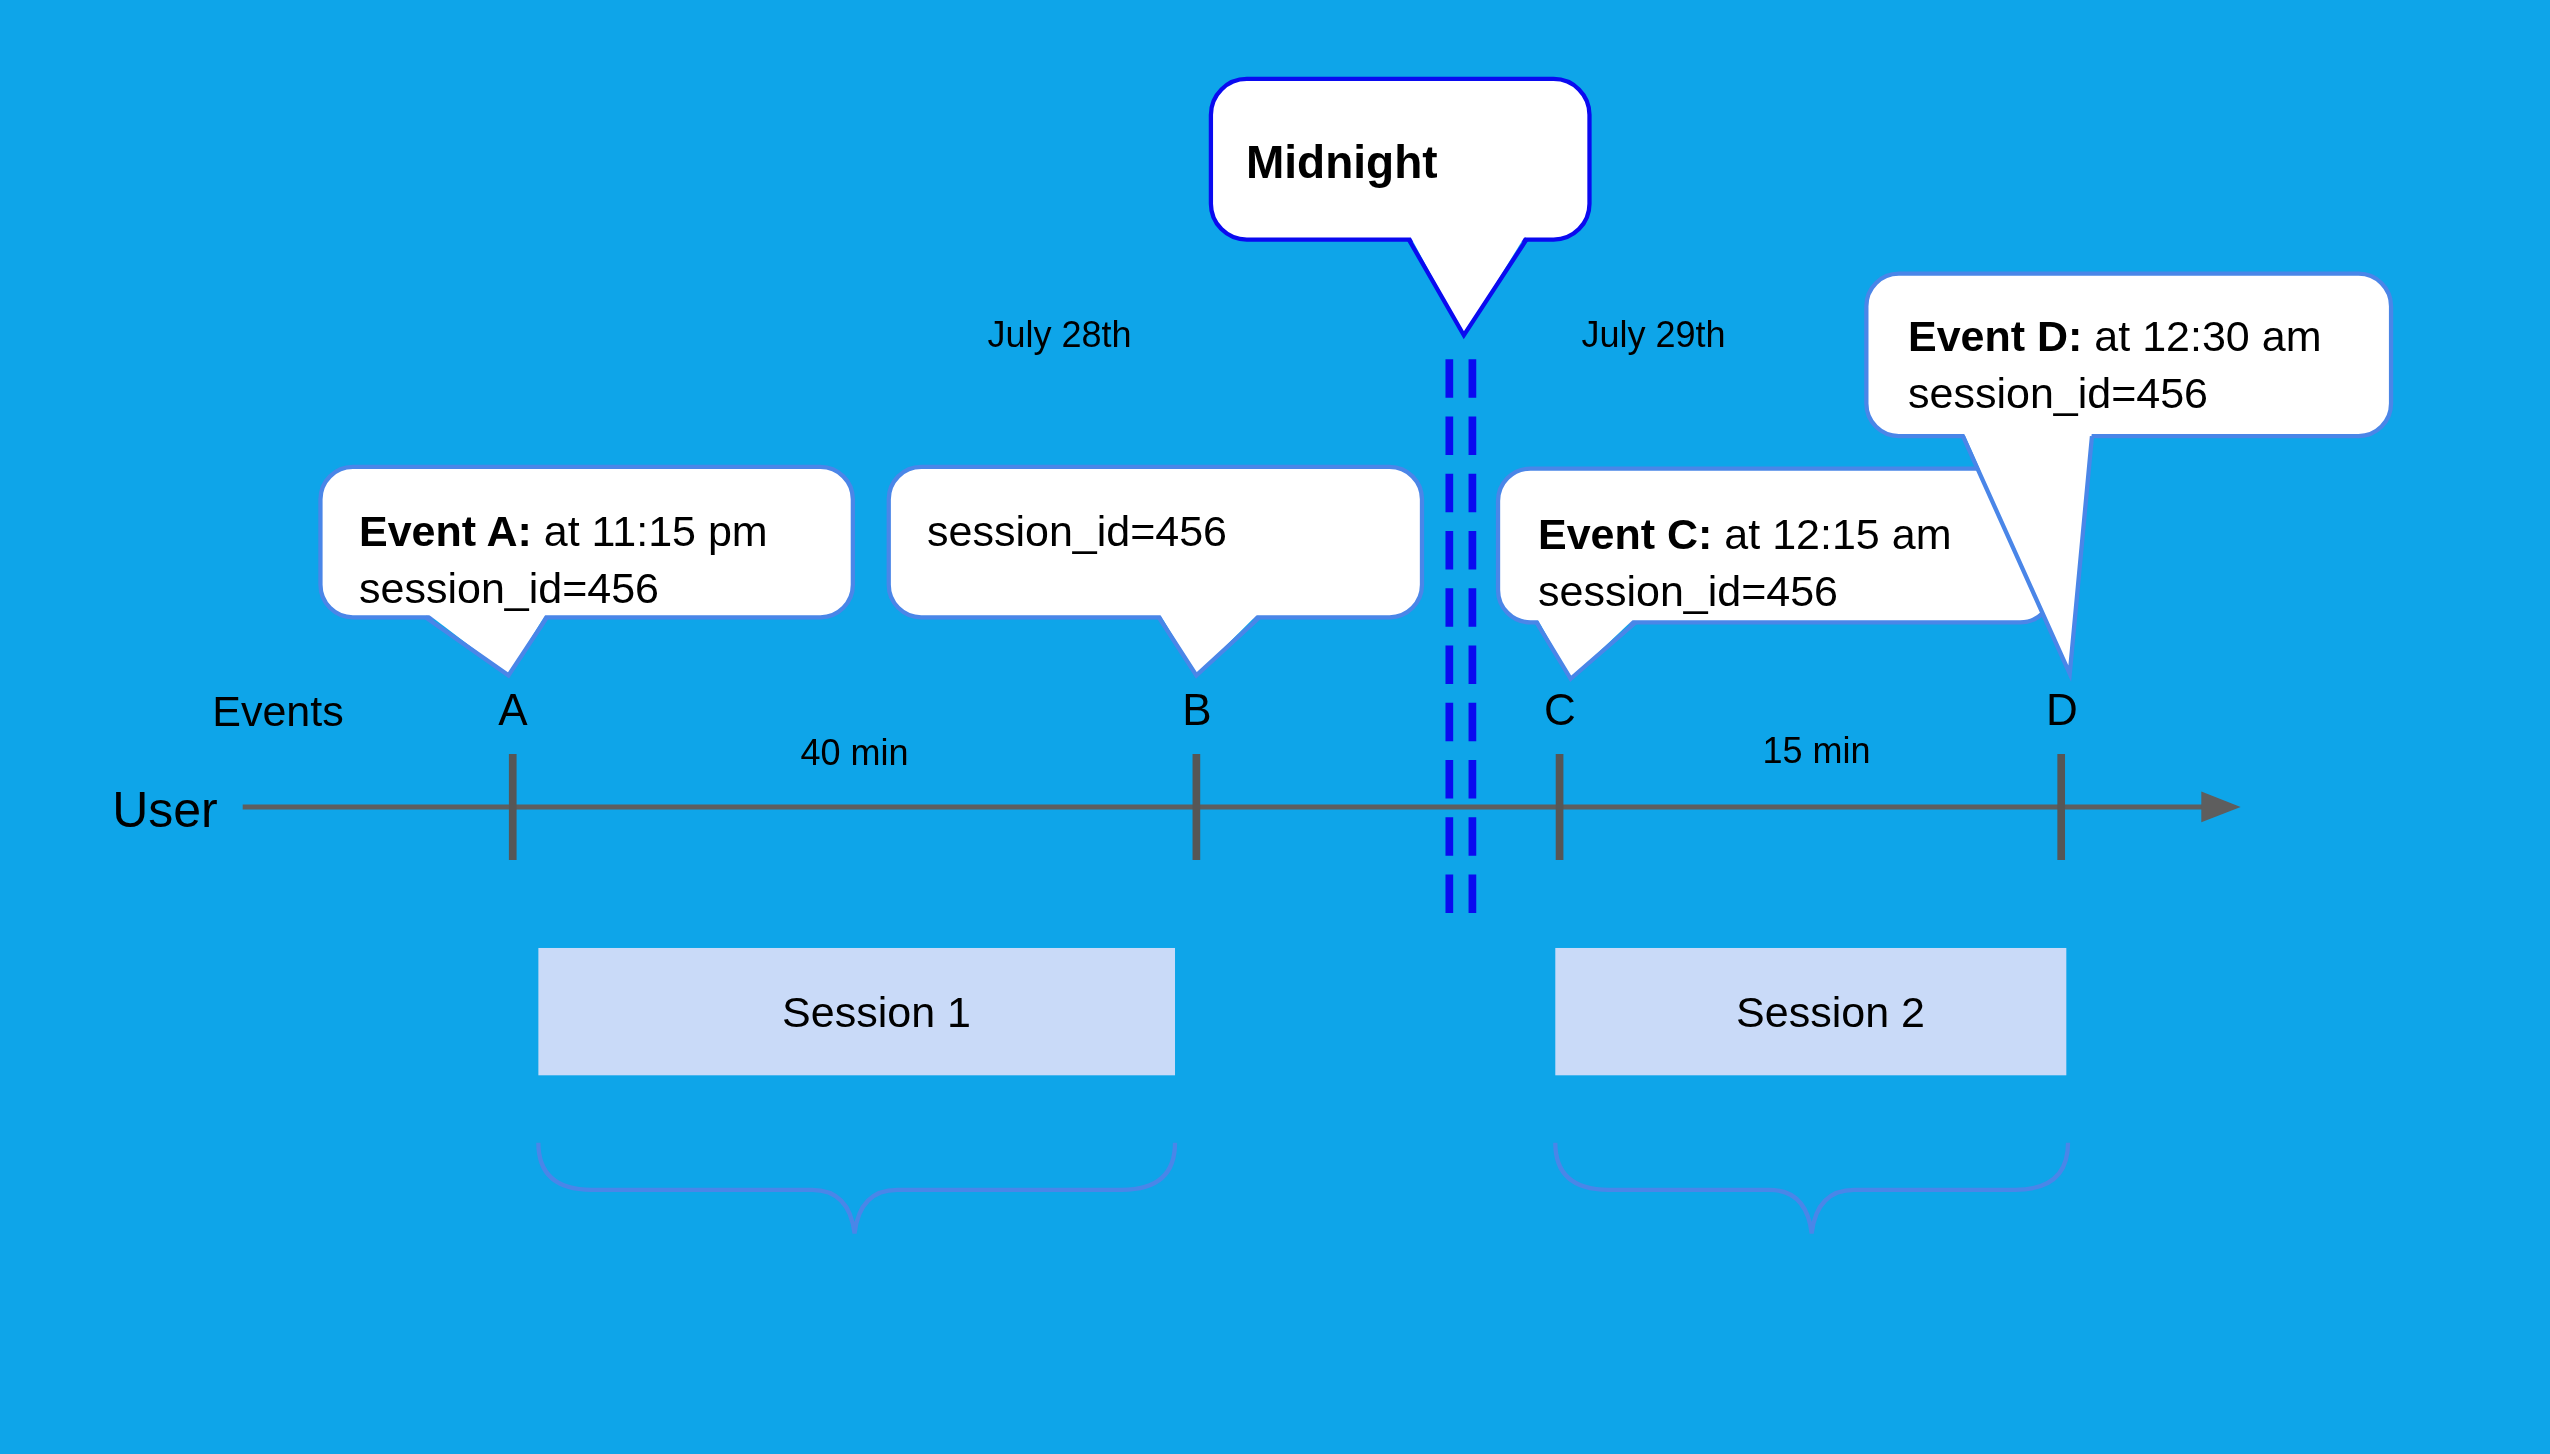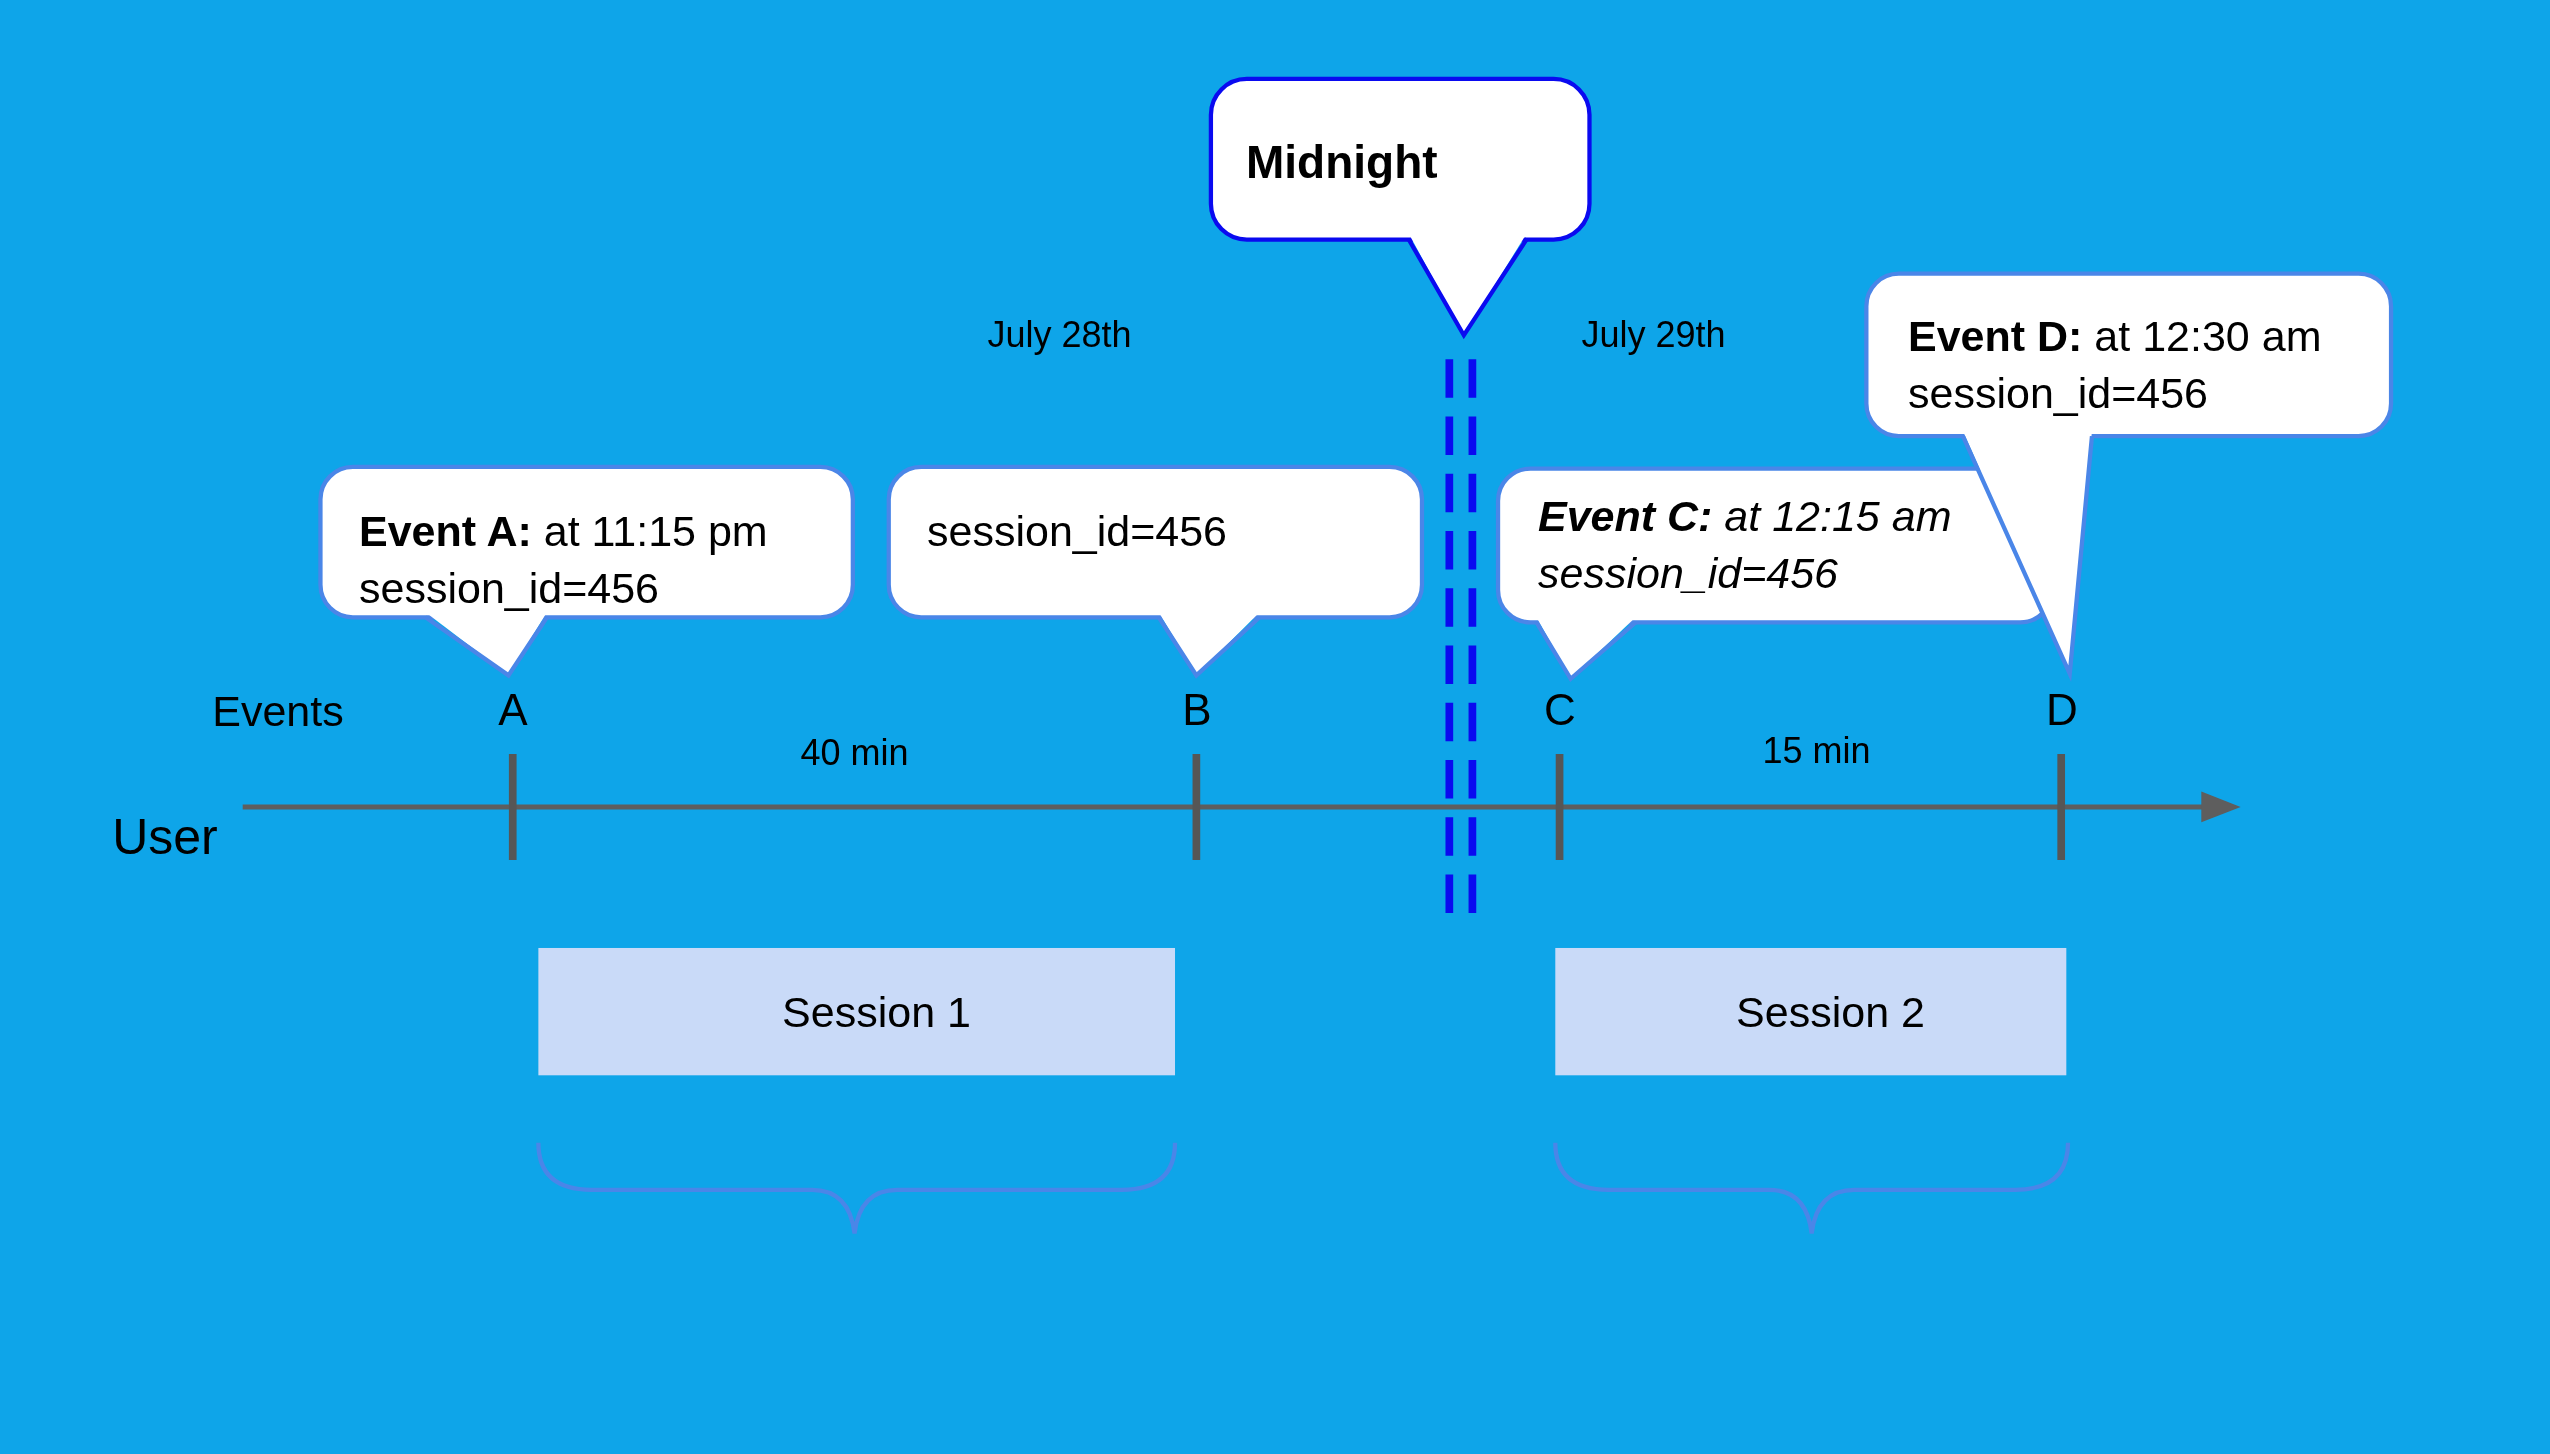--- a/index.html
+++ b/index.html
@@ -107,38 +107,38 @@
 
   <div class="txt callout-text" style="left:359px; top:503px;">
     <div><b>Event A:</b><span> at 11:15 pm</span></div>
     <div>session_id=456</div>
   </div>
 
   <div class="txt callout-text" style="left:927px; top:503px;">
     <div>session_id=456</div>
   </div>
 
-  <div class="txt callout-text" style="left:1538px; top:488px;font-style:italic;">
+  <div class="txt callout-text" style="left:1538px; top:506px;">
     <div><b>Event C:</b><span> at 12:15 am</span></div>
     <div>session_id=456</div>
   </div>
 
   <div class="txt callout-text" style="left:1908px; top:308px;">
     <div><b>Event D:</b><span> at 12:30 am</span></div>
     <div>session_id=456</div>
   </div>
 
   <div class="txt axis-caption center" style="left:184px; top:687px; width:188px;">Events</div>
 
   <div class="txt marker-letter center" style="left:453px; top:685px; width:120px;">A</div>
   <div class="txt marker-letter center" style="left:1137px; top:685px; width:120px;">B</div>
   <div class="txt marker-letter center" style="left:1500px; top:685px; width:120px;">C</div>
   <div class="txt marker-letter center" style="left:2002px; top:685px; width:120px;">D</div>
 
-  <div class="txt user-caption center" style="left:73px; top:783px; width:184px;margin-top:27px;">User</div>
+  <div class="txt user-caption center" style="left:73px; top:783px; width:184px;">User</div>
 
   <div class="txt interval-label center" style="left:769px; top:732px; width:171px;">40 min</div>
   <div class="txt interval-label center" style="left:1731px; top:730px; width:171px;">15 min</div>
 
   <div class="txt session-label center" style="left:538px; top:988px; width:637px;">Session 1</div>
   <div class="txt session-label center" style="left:1555px; top:988px; width:511px;">Session 2</div>
 
 
 </div>
 

